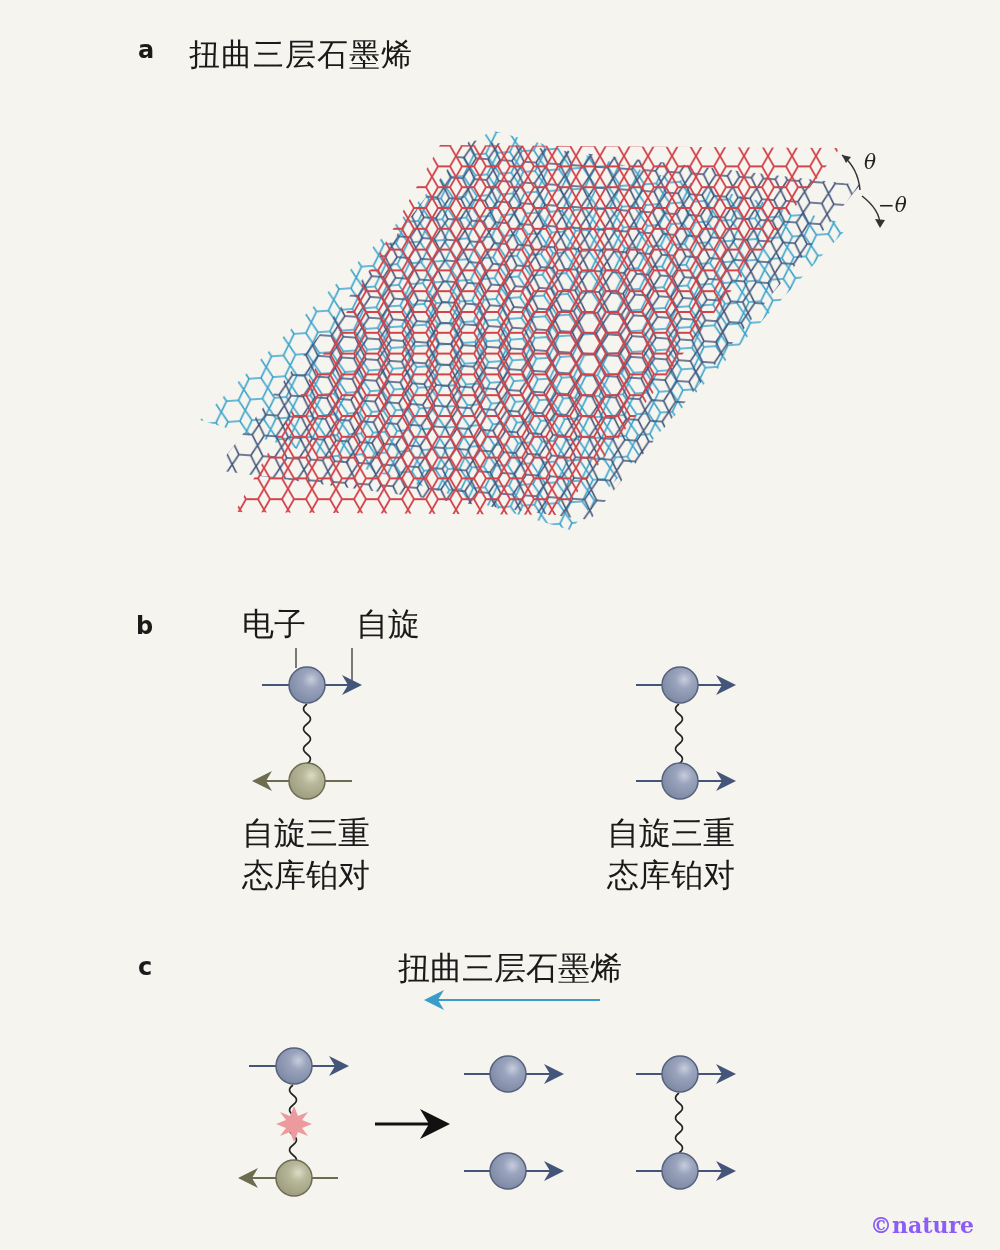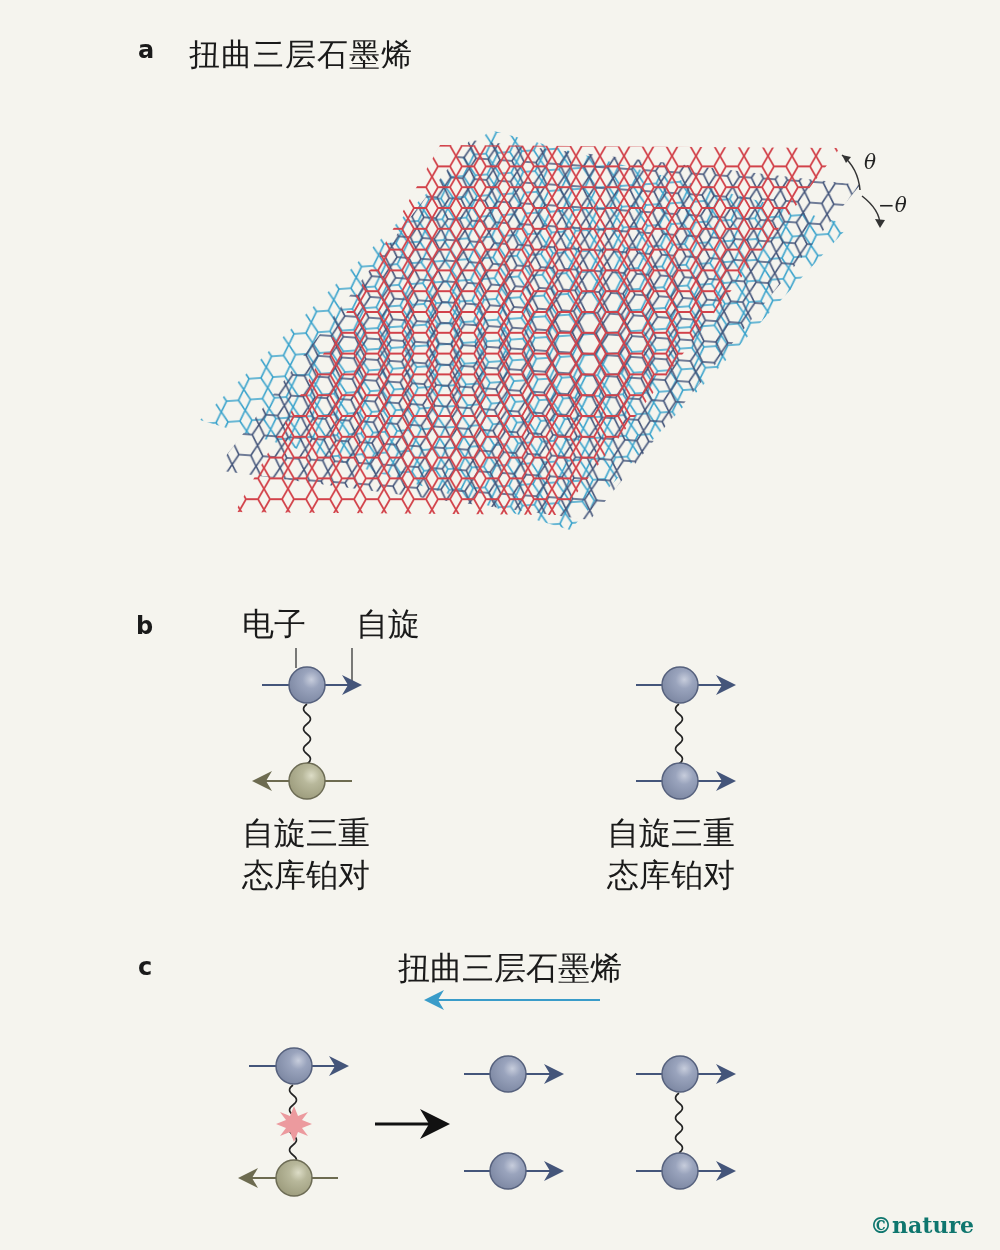--- a/index.html
+++ b/index.html
@@ -5,21 +5,21 @@
   html, body { margin: 0; padding: 0; }
   body {
     width: 1000px; height: 1250px; background: #f5f4ee; position: relative; overflow: hidden;
     font-family: "DejaVu Sans", "Liberation Sans", sans-serif; color: #1a1a1a;
   }
   .panel-letter { position: absolute; font-weight: bold; font-size: 24px; font-family: "DejaVu Sans", sans-serif; }
   .title { position: absolute; font-size: 31px; letter-spacing: 1px; margin-left: 12px; }
   .label { position: absolute; font-size: 32px; line-height: 42px; }
   .theta { position: absolute; font-style: italic; font-size: 20px; font-family: "DejaVu Serif", serif; color: #222; }
   svg { position: absolute; left: 0; top: 0; }
-  .credit { position: absolute; right: 26px; bottom: 12px; color: #0f766e; font-size: 22px; font-weight: bold; font-family: "DejaVu Serif", serif; }
+  .credit { position: absolute; right: 26px; bottom: 12px; color: #8b5cf6; font-size: 22px; font-weight: bold; font-family: "DejaVu Serif", serif; }
 </style>
 </head>
 <body>
 
 <div class="panel-letter" style="left:138px; top:36px;">a</div>
 <div class="title" style="left:177px; top:34px;">扭曲三层石墨烯</div>
 
 <svg width="1000" height="560" viewBox="0 0 1000 560">
   <defs>
     <pattern id="hexRed" width="24" height="20.8" patternUnits="userSpaceOnUse">

